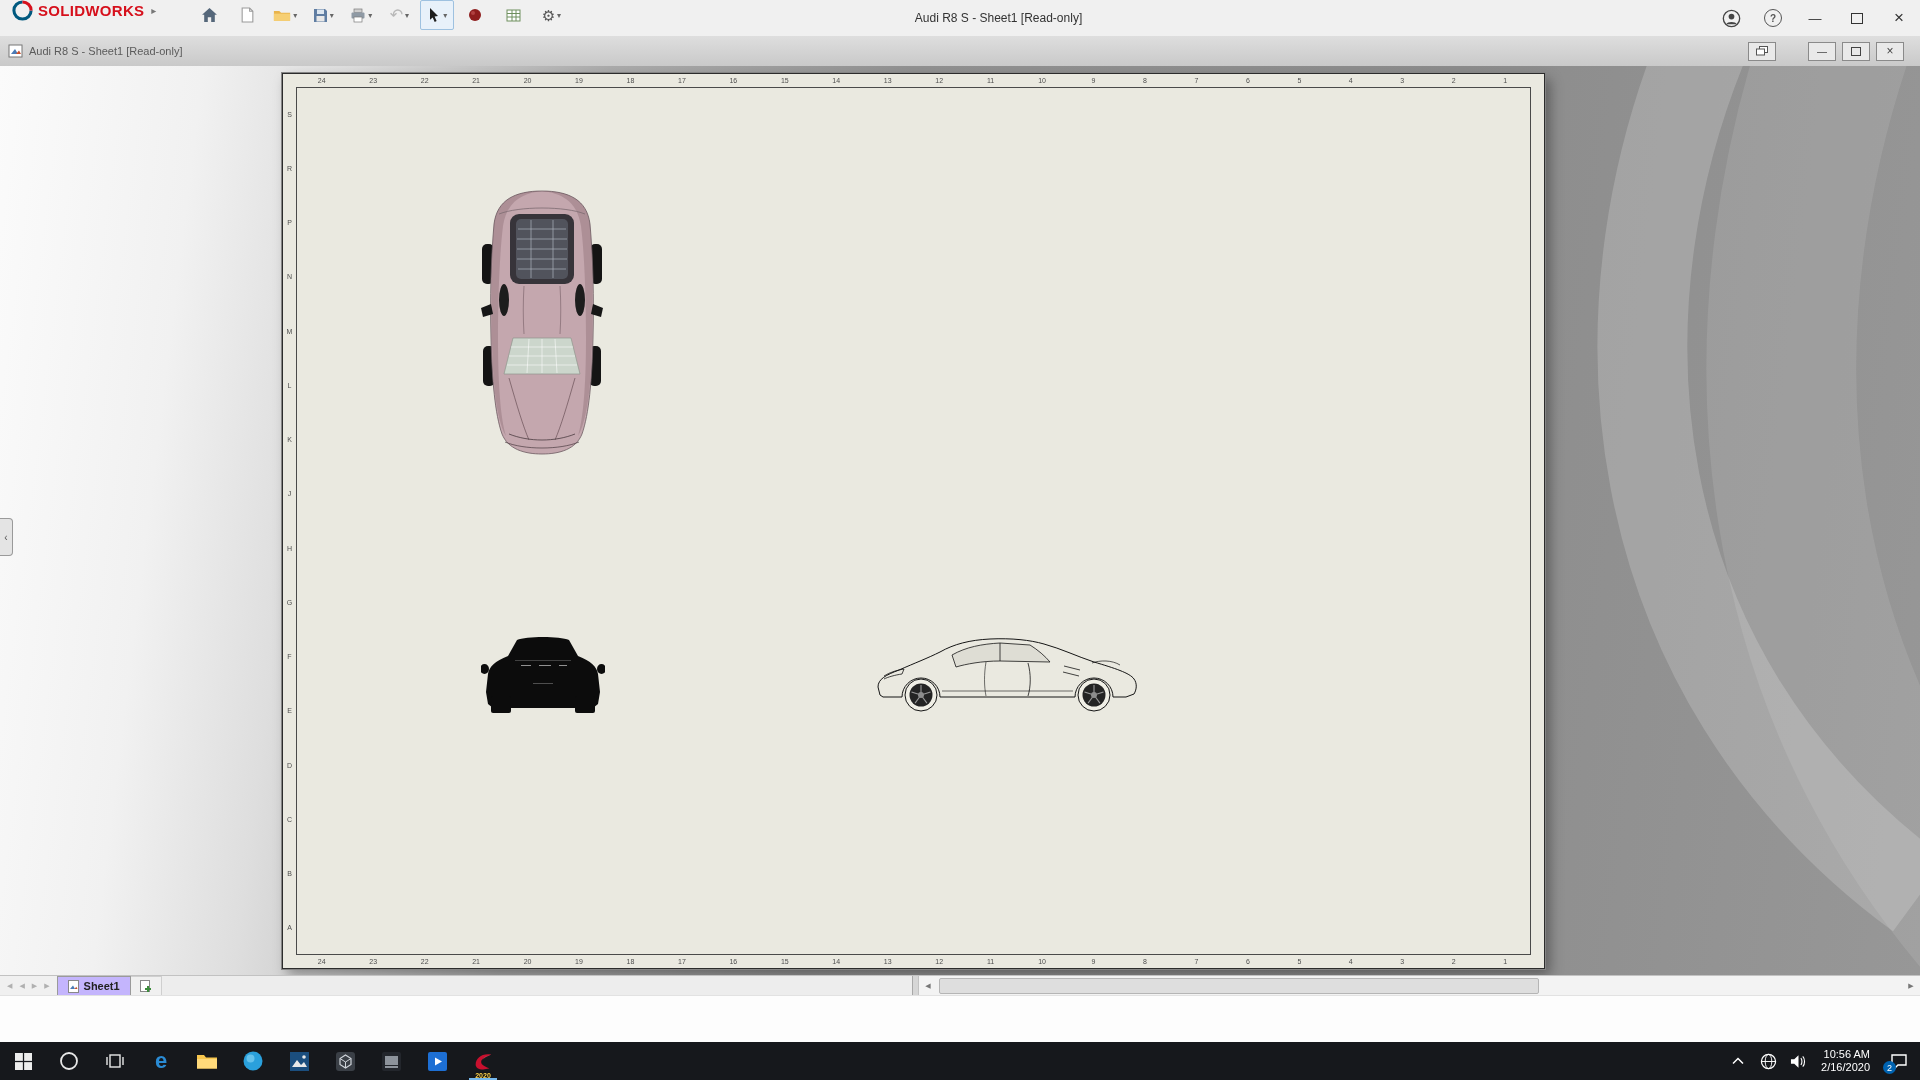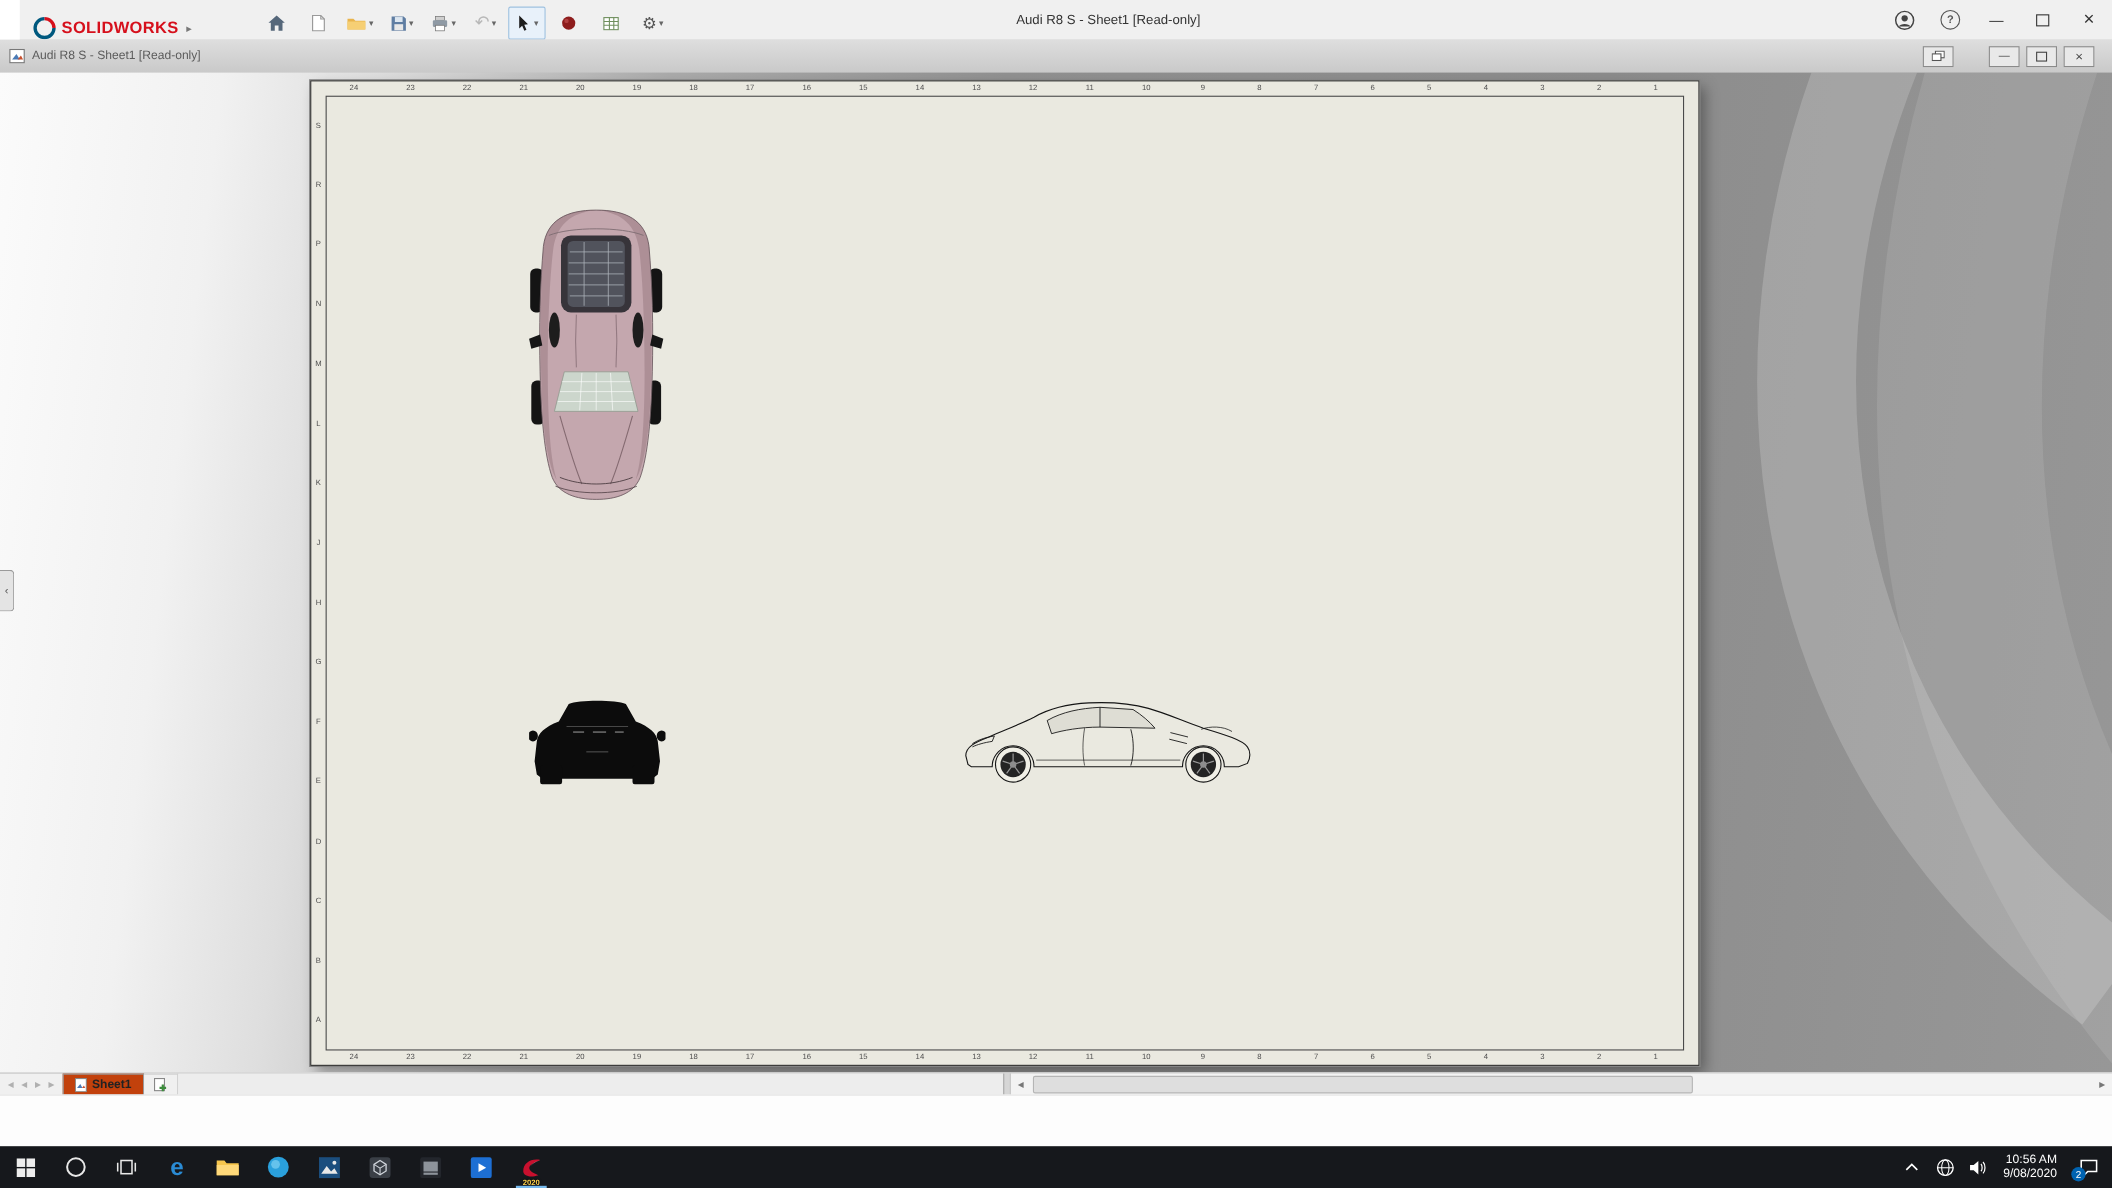--- a/index.html
+++ b/index.html
@@ -1,21 +1,21 @@
 <!DOCTYPE html>
 <html><head>
 <meta charset="utf-8">
 <style>
   html,body{margin:0;padding:0;width:1920px;height:1080px;overflow:hidden;
     font-family:"Liberation Sans", sans-serif;background:#000;}
   .app{position:relative;width:1920px;height:1080px;background:#fff;}
 
   
-  .titlebar{position:absolute;top:0;left:18px;right:0;height:36px;background:#f0f0f0;
-    border-bottom:1px solid #d2d2d2;display:flex;align-items:flex-end;gap:24px;}
+  .titlebar{position:absolute;top:0;left:0;right:0;height:36px;background:#f0f0f0;
+    border-bottom:1px solid #d2d2d2;display:flex;align-items:flex-start;}
   .brand{display:flex;align-items:center;gap:5px;padding:0 8px 0 12px;}
   .brand-text{color:#d6101c;font-weight:bold;font-size:15px;letter-spacing:.3px;}
   .flyout{color:#777;font-size:10px;margin-left:2px;}
   .toolbar{display:flex;align-items:center;gap:4px;margin-left:28px;}
   .tbtn{height:28px;min-width:26px;padding:0 3px;display:flex;align-items:center;
     justify-content:center;gap:2px;border-radius:2px;border:1px solid transparent;}
   .tbtn.active{border:1px solid #9ec1e0;background:#e8f1fa;}
   .drop{font-size:8px;color:#666;}
   .glyph{font-size:15px;color:#555;line-height:1;}
   .glyph.undo{color:#b8b8b8;font-size:16px;}
@@ -70,21 +70,21 @@
   .tb-bar{position:absolute;height:2px;background:#b7b7ae;}
   .tb-name{position:absolute;left:100px;top:44px;width:90px;text-align:center;
     font-size:9.5px;color:#1a1a1a;}
 
   
   .tabbar{position:absolute;left:0;right:0;top:975px;height:20px;background:#f0f0f0;
     border-top:1px solid #c2c2c2;display:flex;align-items:stretch;}
   .tab-region{width:912px;display:flex;align-items:stretch;}
   .nav-btns{display:flex;align-items:center;gap:3px;padding:0 5px;}
   .nav-btns span{font-size:7px;color:#b0b0b0;padding:0 2px;}
-  .sheet-tab{display:flex;align-items:center;gap:5px;background:#c2410c;border:1px solid #9a9a9a;
+  .sheet-tab{display:flex;align-items:center;gap:5px;background:#c4b5fd;border:1px solid #9a9a9a;
     padding:0 10px;font-size:11px;font-weight:bold;color:#222;}
   .addsheet-tab{width:30px;display:flex;align-items:center;justify-content:center;
     background:#f0f0f0;border:1px solid #cfcfcf;border-left:none;}
   .tabstrip-space{flex:1;background:#ededed;}
   .splitter{width:5px;background:#d6d6d6;border-left:1px solid #a8a8a8;border-right:1px solid #c2c2c2;}
   .hscroll{flex:1;display:flex;align-items:stretch;background:#f3f3f3;}
   .hs-btn{width:18px;display:flex;align-items:center;justify-content:center;color:#777;font-size:7px;}
   .hs-track{flex:1;position:relative;}
   .hs-thumb{position:absolute;left:2px;top:2px;bottom:2px;width:62%;background:#dedede;
     border:1px solid #b5b5b5;border-radius:2px;}
@@ -549,21 +549,21 @@
         </svg>
       </div>
       <div class="tray-icon">
         <svg width="17" height="15" viewBox="0 0 18 15">
           <path d="M1,5 h3.5 l4.5,-4 v13 l-4.5,-4 h-3.5 z" fill="#fff"></path>
           <path d="M11.5,4 C13,5.5 13,9.5 11.5,11 M13.5,2 C16,4.5 16,10.5 13.5,13" fill="none" stroke="#fff" stroke-width="1.2"></path>
         </svg>
       </div>
       <div class="clock">
         <div>10:56 AM</div>
-        <div>9/08/2020</div>
+        <div>2/16/2020</div>
       </div>
       <div class="tray-icon notif">
         <svg width="18" height="17" viewBox="0 0 18 17">
           <path d="M2,2 h14 v10 h-8 l-4,4 v-4 h-2 z" fill="none" stroke="#fff" stroke-width="1.4"></path>
         </svg>
         <span class="badge">2</span>
       </div>
     </div>
   </footer>
 

